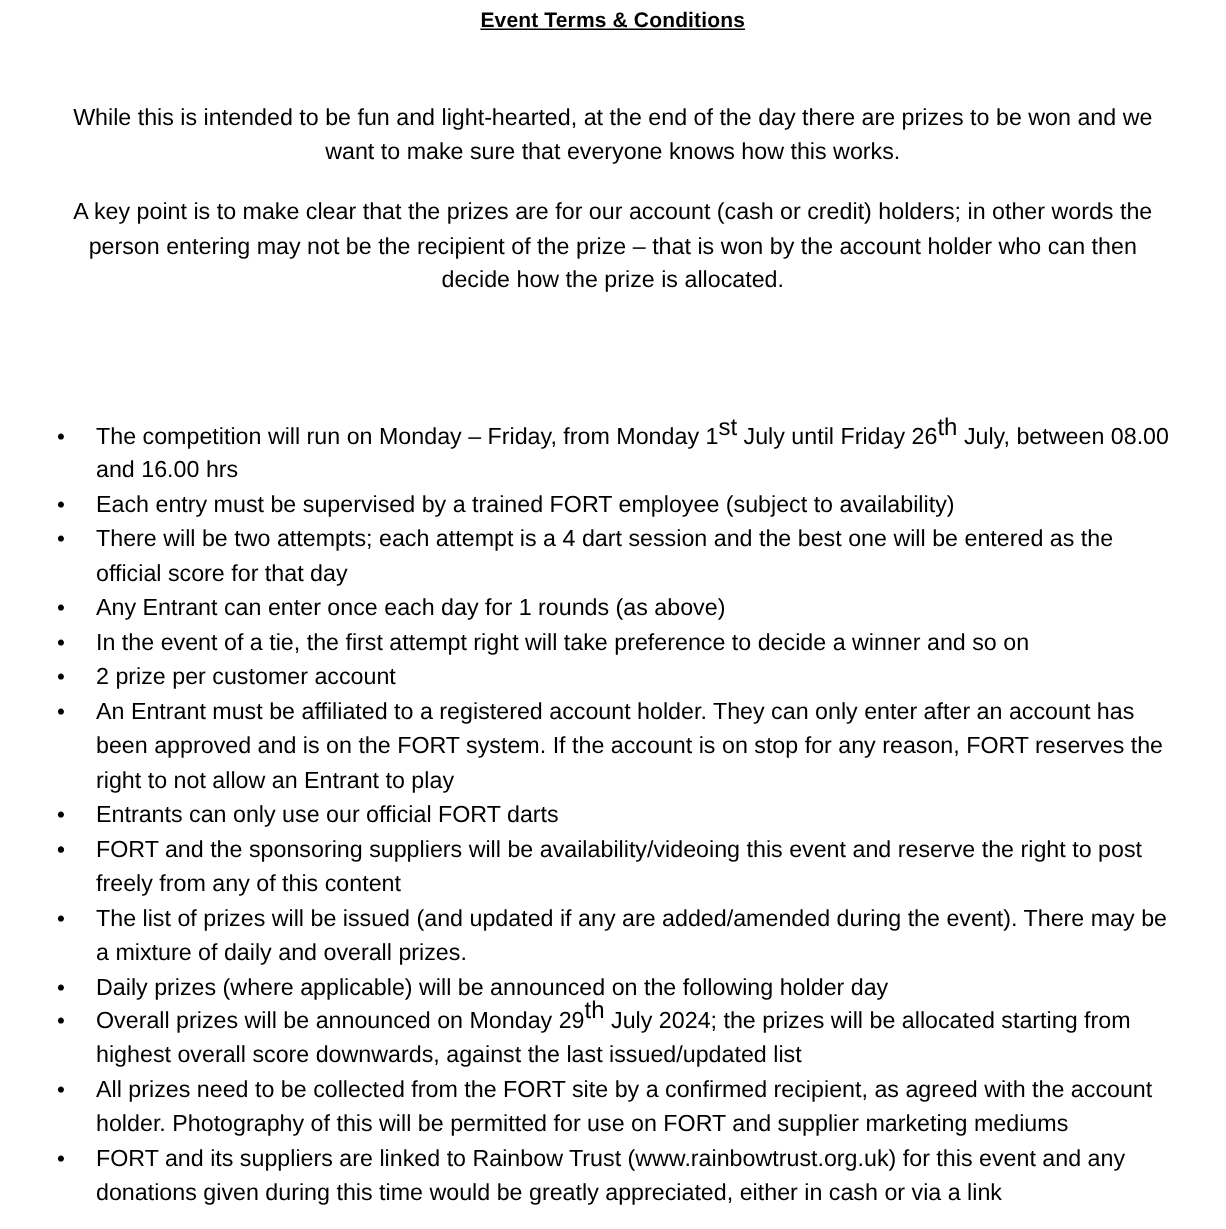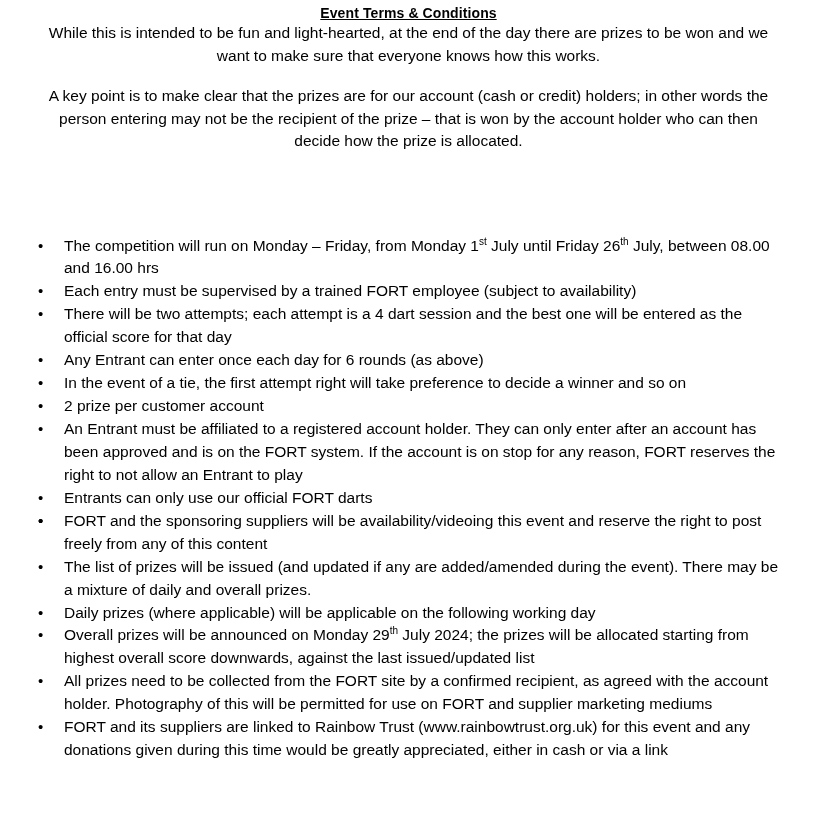--- a/index.html
+++ b/index.html
@@ -24,20 +24,21 @@
   .doc-title {
     text-align: center;
     font-size: 14px;
     font-weight: bold;
     text-decoration: underline;
     margin: 4px 0 0 0;
     line-height: 1.3;
     letter-spacing: 0.1px;
   }
   .intro {
+    margin-top: 46px;
   }
   .para {
     text-align: center;
     font-size: 15.5px;
     line-height: 1.45;
     margin: 0 0 18px 0;
     padding: 0 4px;
   }
   .para.second {
     margin-bottom: 0;
@@ -58,48 +59,48 @@
     text-align: left;
   }
   .bullet .dot {
     position: absolute;
     left: 10px;
     top: 0;
     font-size: 15px;
     line-height: 1.48;
   }
   .sup {
-    font-size: 10px;
+    font-size: 16px;
     vertical-align: super;
     line-height: 0;
   }
 </style>
 </head>
 <body>
 
 <div class="page">
 
   <h1 class="doc-title">Event Terms &amp; Conditions</h1>
 
   <div class="intro">
     <p class="para first">While this is intended to be fun and light-hearted, at the end of the day there are prizes to be won and we want to make sure that everyone knows how this works.</p>
     <p class="para second">A key point is to make clear that the prizes are for our account (cash or credit) holders; in other words the person entering may not be the recipient of the prize – that is won by the account holder who can then decide how the prize is allocated.</p>
   </div>
 
   <ul class="bullets">
       <li class="bullet"><span class="dot">•</span><span>The competition will run on Monday – Friday, from Monday 1<span class="sup">st</span> July until Friday 26<span class="sup">th</span> July, between 08.00 and 16.00 hrs</span></li>
       <li class="bullet"><span class="dot">•</span><span>Each entry must be supervised by a trained FORT employee (subject to availability)</span></li>
       <li class="bullet"><span class="dot">•</span><span>There will be two attempts; each attempt is a 4 dart session and the best one will be entered as the official score for that day</span></li>
-      <li class="bullet"><span class="dot">•</span><span>Any Entrant can enter once each day for 6 rounds (as above)</span></li>
+      <li class="bullet"><span class="dot">•</span><span>Any Entrant can enter once each day for 1 rounds (as above)</span></li>
       <li class="bullet"><span class="dot">•</span><span>In the event of a tie, the first attempt right will take preference to decide a winner and so on</span></li>
       <li class="bullet"><span class="dot">•</span><span>2 prize per customer account</span></li>
       <li class="bullet"><span class="dot">•</span><span>An Entrant must be affiliated to a registered account holder. They can only enter after an account has been approved and is on the FORT system. If the account is on stop for any reason, FORT reserves the right to not allow an Entrant to play</span></li>
       <li class="bullet"><span class="dot">•</span><span>Entrants can only use our official FORT darts</span></li>
       <li class="bullet"><span class="dot">•</span></li>
       <li class="bullet"><span class="dot">•</span><span>FORT and the sponsoring suppliers will be availability/videoing this event and reserve the right to post freely from any of this content</span></li>
       <li class="bullet"><span class="dot">•</span><span>The list of prizes will be issued (and updated if any are added/amended during the event). There may be a mixture of daily and overall prizes.</span></li>
-      <li class="bullet"><span class="dot">•</span><span>Daily prizes (where applicable) will be applicable on the following working day</span></li>
+      <li class="bullet"><span class="dot">•</span><span>Daily prizes (where applicable) will be announced on the following holder day</span></li>
       <li class="bullet"><span class="dot">•</span><span>Overall prizes will be announced on Monday 29<span class="sup">th</span> July 2024; the prizes will be allocated starting from highest overall score downwards, against the last issued/updated list</span></li>
       <li class="bullet"><span class="dot">•</span><span>All prizes need to be collected from the FORT site by a confirmed recipient, as agreed with the account holder. Photography of this will be permitted for use on FORT and supplier marketing mediums</span></li>
       <li class="bullet"><span class="dot">•</span><span>FORT and its suppliers are linked to Rainbow Trust (www.rainbowtrust.org.uk) for this event and any donations given during this time would be greatly appreciated, either in cash or via a link</span></li>
     </ul>
 
 </div>
 
 </body></html>

